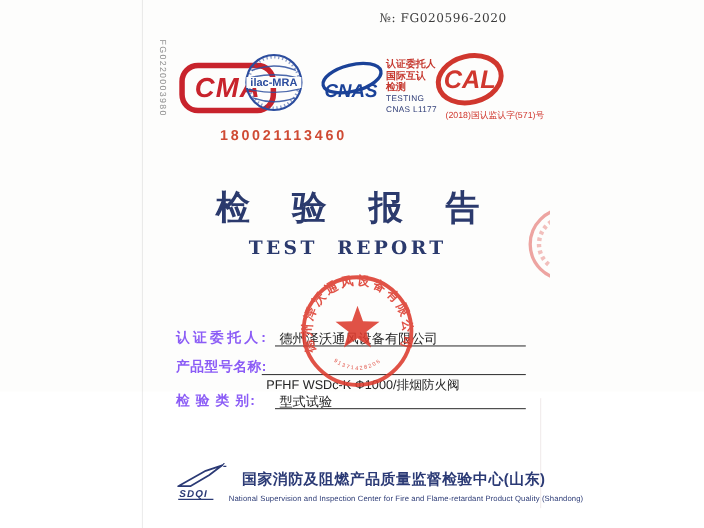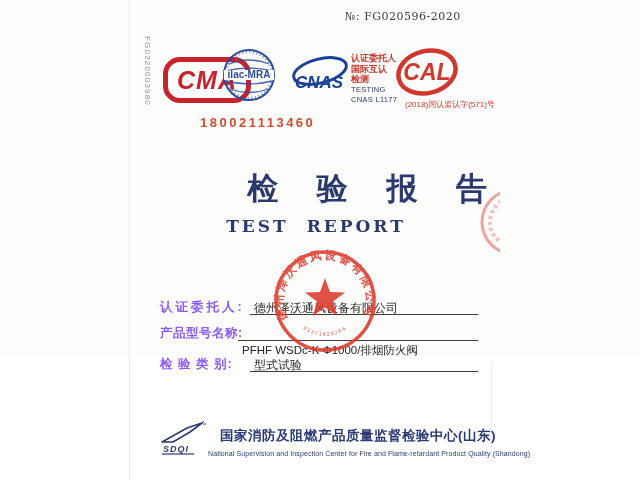--- a/index.html
+++ b/index.html
@@ -22,21 +22,21 @@
   .cma-number{left:161px;top:115px;font-size:13px;font-weight:bold;color:#cf4a33;letter-spacing:2.5px;margin-left:39px;}
 
   .ilac-svg{left:222px;top:47px;}
   .cnas-svg{left:290px;top:54px;}
   .cnas-caption{left:351px;top:53px;line-height:10.5px;}
   .cnas-caption .zh{font-size:9px;font-weight:bold;color:#c5372e;}
   .cnas-caption .en{font-size:7.5px;font-weight:normal;color:#2c3a75;letter-spacing:.3px;}
   .cal-svg{left:394px;top:45px;}
   .cal-caption{left:387px;top:99px;font-size:8px;color:#d0372e;margin-left:18px;}
 
-  .title-zh{left:130px;top:168px;width:372px;text-align:right;font-size:31px;font-weight:bold;
+  .title-zh{left:130px;top:168px;width:372px;text-align:center;font-size:31px;font-weight:bold;
             color:#2b3a6d;letter-spacing:15px;text-indent:15px;}
   .title-en{left:130px;top:216px;width:372px;text-align:center;
             font-family:"DejaVu Serif",serif;font-size:17px;font-weight:bold;
             color:#2b3a6d;letter-spacing:3px;word-spacing:9px;}
 
   .field-label{font-size:12.5px;font-weight:600;color:#8b5cf6;white-space:nowrap;}
   .field-value{font-size:12px;color:#242424;white-space:nowrap;}
   .mono{font-family:Liberation Sans, sans-serif;font-size:11.5px;margin-top:17px;}
   .underline{height:0;border-bottom:1.5px solid #3d3d3d;}
 

